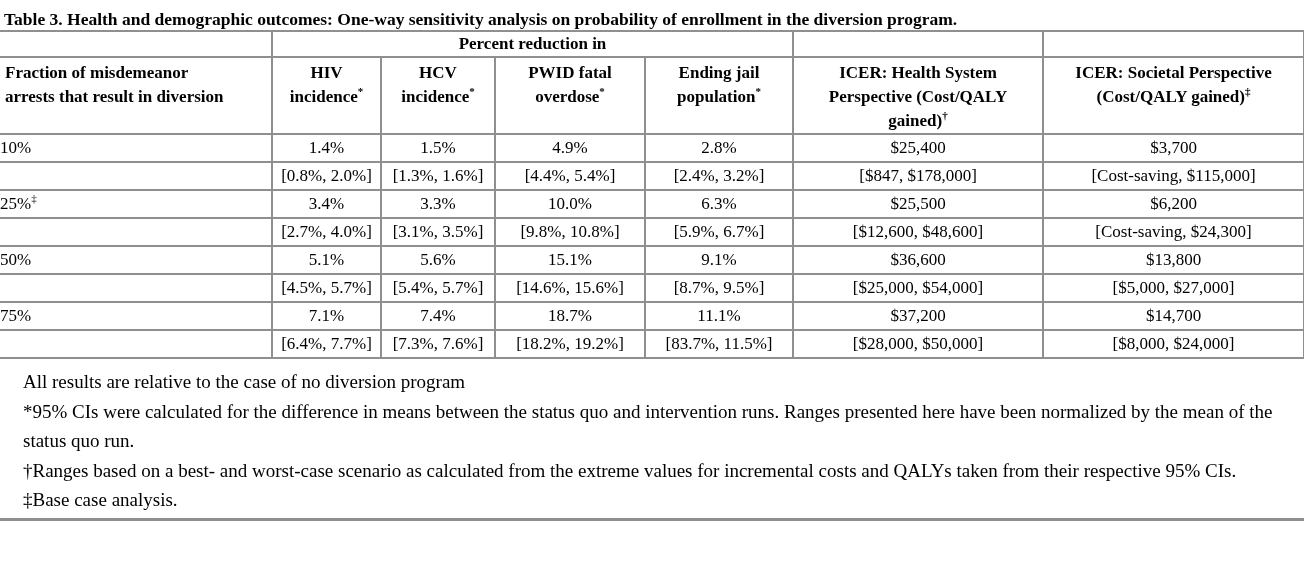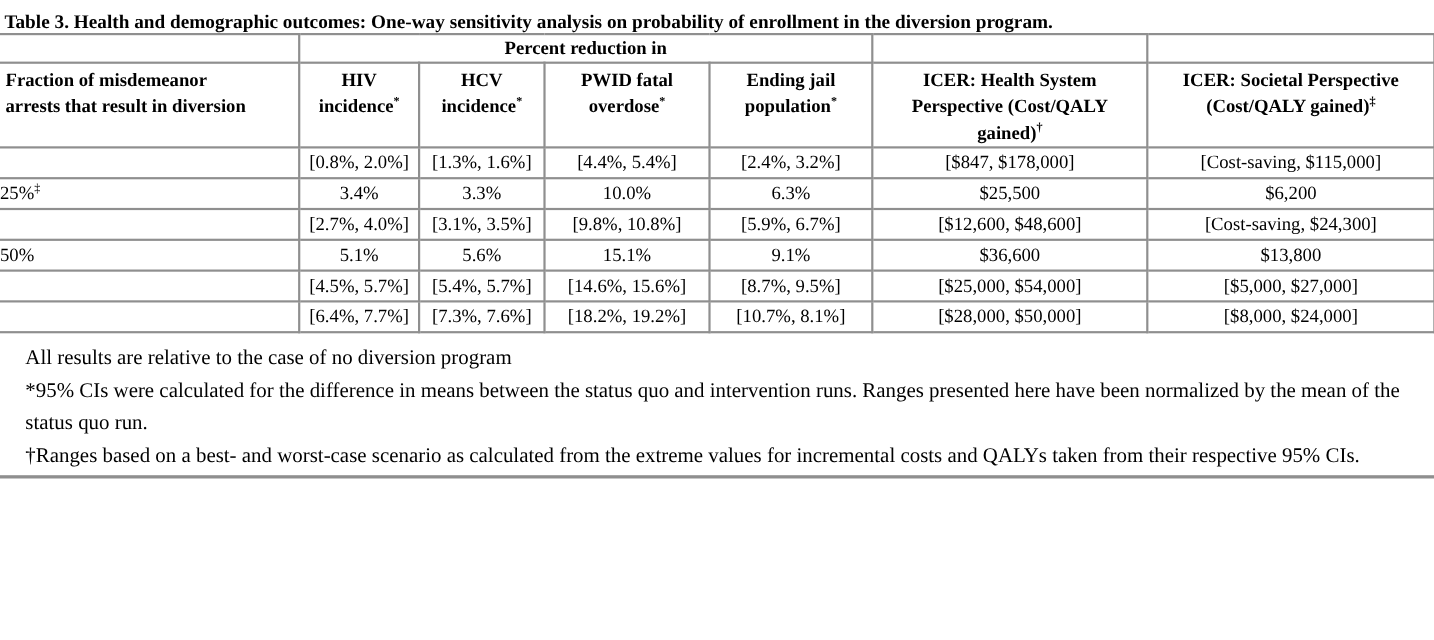--- a/index.html
+++ b/index.html
@@ -111,20 +111,29 @@
         <th class="rowlabel-head">Fraction of misdemeanor<br>arrests that result in diversion</th>
         <th class="colhead">HIV<br>incidence<sup>*</sup></th>
         <th class="colhead">HCV<br>incidence<sup>*</sup></th>
         <th class="colhead">PWID fatal<br>overdose<sup>*</sup></th>
         <th class="colhead">Ending jail<br>population<sup>*</sup></th>
         <th class="colhead">ICER: Health System<br>Perspective (Cost/QALY<br>gained)<sup>†</sup></th>
         <th class="colhead">ICER: Societal Perspective<br>(Cost/QALY gained)<sup>‡</sup></th>
       </tr>
     </thead>
     <tbody id="table-body">
+        <tr class="value-row">
+          <td class="rowlabel">10%</td>
+          <td class="val">1.4%</td>
+          <td class="val">1.5%</td>
+          <td class="val">4.9%</td>
+          <td class="val">2.8%</td>
+          <td class="val">$25,400</td>
+          <td class="val">$3,700</td>
+        </tr>
         <tr class="ci-row">
           <td class="rowlabel"></td>
           <td class="ci">[0.8%, 2.0%]</td>
           <td class="ci">[1.3%, 1.6%]</td>
           <td class="ci">[4.4%, 5.4%]</td>
           <td class="ci">[2.4%, 3.2%]</td>
           <td class="ci">[$847, $178,000]</td>
           <td class="ci">[Cost-saving, $115,000]</td>
         </tr>
         <tr class="value-row">
@@ -156,33 +165,43 @@
         </tr>
         <tr class="ci-row">
           <td class="rowlabel"></td>
           <td class="ci">[4.5%, 5.7%]</td>
           <td class="ci">[5.4%, 5.7%]</td>
           <td class="ci">[14.6%, 15.6%]</td>
           <td class="ci">[8.7%, 9.5%]</td>
           <td class="ci">[$25,000, $54,000]</td>
           <td class="ci">[$5,000, $27,000]</td>
         </tr>
+        <tr class="value-row">
+          <td class="rowlabel">75%</td>
+          <td class="val">7.1%</td>
+          <td class="val">7.4%</td>
+          <td class="val">18.7%</td>
+          <td class="val">11.1%</td>
+          <td class="val">$37,200</td>
+          <td class="val">$14,700</td>
+        </tr>
         <tr class="ci-row">
           <td class="rowlabel"></td>
           <td class="ci">[6.4%, 7.7%]</td>
           <td class="ci">[7.3%, 7.6%]</td>
           <td class="ci">[18.2%, 19.2%]</td>
-          <td class="ci">[10.7%, 8.1%]</td>
+          <td class="ci">[83.7%, 11.5%]</td>
           <td class="ci">[$28,000, $50,000]</td>
           <td class="ci">[$8,000, $24,000]</td>
         </tr>
       </tbody>
   </table>
 
   <div class="footnotes">
     <p>All results are relative to the case of no diversion program</p>
     <p>*95% CIs were calculated for the difference in means between the status quo and intervention runs. Ranges presented here have been normalized by the mean of the status quo run.</p>
     <p>†Ranges based on a best- and worst-case scenario as calculated from the extreme values for incremental costs and QALYs taken from their respective 95% CIs.</p>
+    <p>‡Base case analysis.</p>
   </div>
 
   <div class="bottom-rule"></div>
 
 </div>
 
 </body></html>

